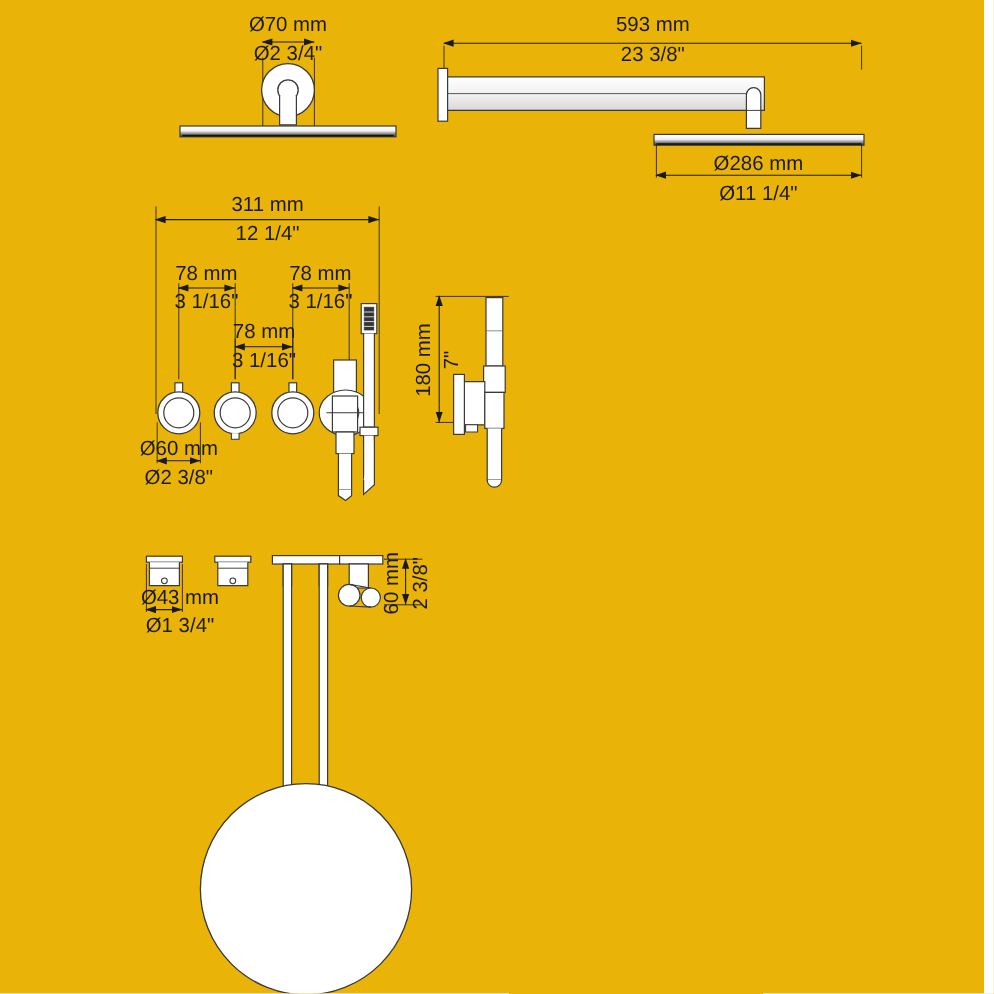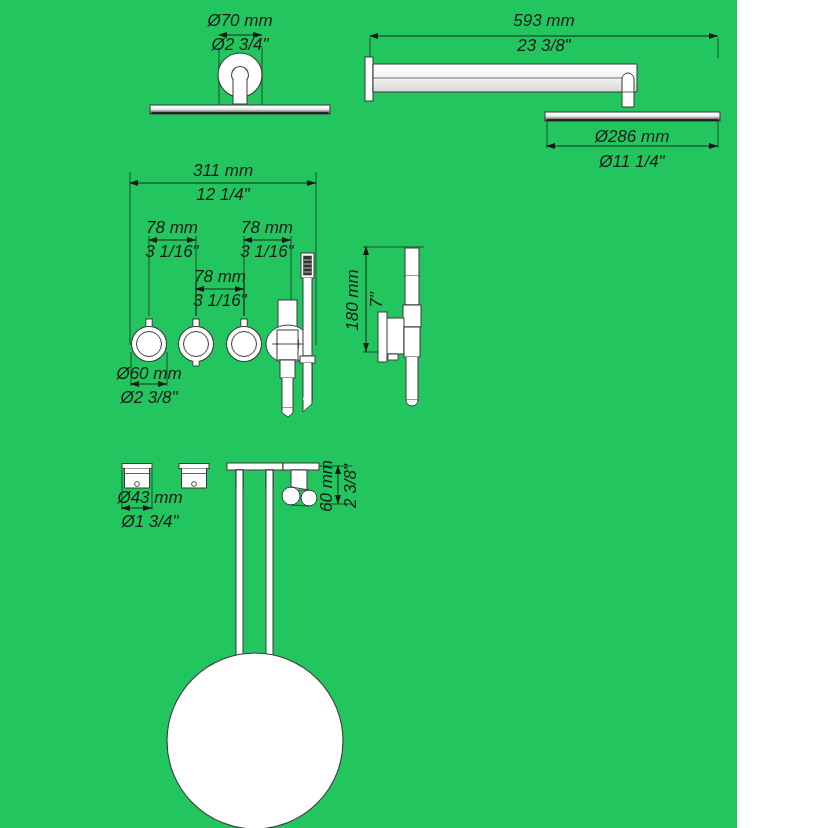--- a/index.html
+++ b/index.html
@@ -1,18 +1,18 @@
 <!DOCTYPE html>
 <html><head>
 <meta charset="utf-8">
 <style>
   html,body{margin:0;padding:0;background:#ffffff;}
   body{width:828px;height:828px;overflow:hidden;
        font-family:"Liberation Sans","DejaVu Sans",sans-serif;}
-  #sheet{position:relative;width:737px;height:828px;background:#22c55e;font-style:italic;}
+  #sheet{position:relative;width:820px;height:828px;background:#eab308;}
   svg{display:block;}
   text{font-family:"Liberation Sans","DejaVu Sans",sans-serif;fill:#1a1a1a;}
 </style>
 </head>
 <body>
 
 <div id="sheet">
 <svg width="828" height="828" viewBox="0 0 828 828" xmlns="http://www.w3.org/2000/svg">
 
   <defs>

